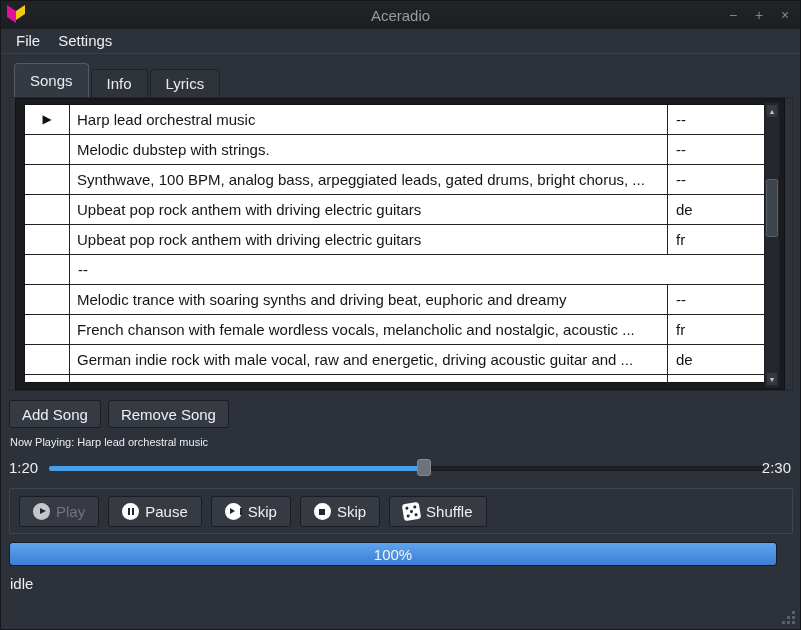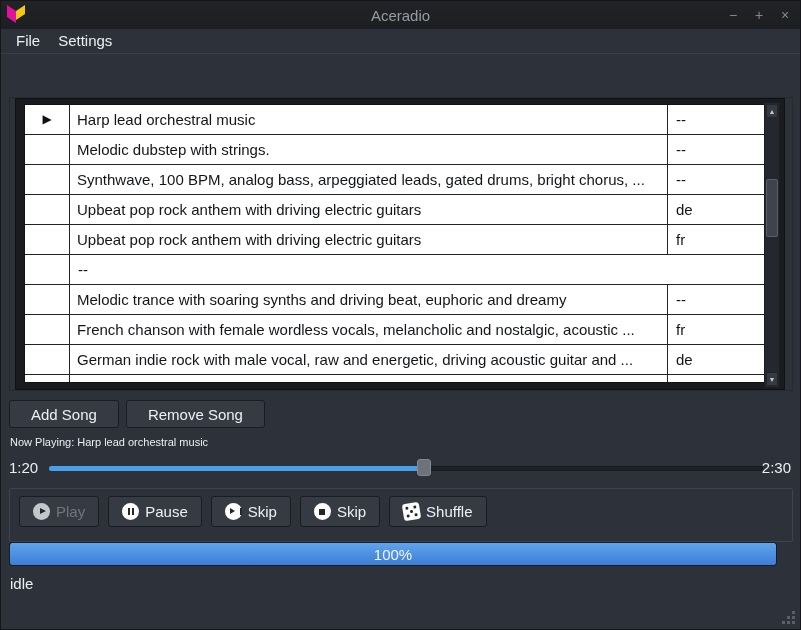--- a/index.html
+++ b/index.html
@@ -34,36 +34,36 @@
   .cell-lang{width:97px;line-height:29px;font-size:15px;color:#121519;padding:0 8px;}
 
   
   .vscroll{position:absolute;right:4px;top:3px;width:16px;height:286px;background:#24282e;border:1px solid #1a1d21;}
   .scroll-btn{position:absolute;left:1px;width:12px;height:14px;background:#343a41;border:1px solid #212429;color:#c3c8ce;font-size:7px;line-height:13px;text-align:center;padding:0;}
   .scroll-btn.up{top:1px;}
   .scroll-btn.down{bottom:1px;}
   .scroll-thumb{position:absolute;left:1px;top:76px;width:12px;height:58px;background:#3e444c;border:1px solid #575d66;border-radius:2px;}
 
   
-  .qbtn{background:#363b43;border:1px solid #1a1c21;border-radius:3px;color:#edeff2;font-size:15px;height:28px;padding:0 21px;display:inline-flex;align-items:center;gap:6px;}
+  .qbtn{background:#363b43;border:1px solid #1a1c21;border-radius:3px;color:#edeff2;font-size:15px;height:28px;padding:0 12px;display:inline-flex;align-items:center;gap:6px;}
   .lib-buttons{position:absolute;left:8px;top:399px;display:flex;gap:7px;}
 
   
   .now-playing{position:absolute;left:9px;top:435px;font-size:11px;color:#eceef1;}
   .seek-row{position:absolute;left:0;top:456px;width:100%;height:22px;}
   .time{position:absolute;top:2px;font-size:15px;color:#eceef1;}
   .time.elapsed{left:8px;}
   .time.total{right:9px;}
   .slider{position:absolute;left:48px;top:0;width:714px;height:22px;}
   .slider-track{position:absolute;left:0;right:0;top:9px;height:5px;background:#1e2227;border-radius:2px;border:1px solid #171a1e;}
   .slider-fill{position:absolute;left:0;top:9px;height:5px;background:var(--accent);border-radius:2px;}
   .slider-handle{position:absolute;top:2px;width:14px;height:17px;margin-left:-7px;background:#6e737b;border:1px solid #83888f;border-radius:3px;}
 
   
-  .pb-frame{position:absolute;left:8px;top:487px;width:784px;height:54px;border:1px solid #40454d;border-radius:2px;background:#2c313a;}
+  .pb-frame{position:absolute;left:8px;top:487px;width:784px;height:46px;border:1px solid #40454d;border-radius:2px;background:#2c313a;}
   .pb-buttons{display:flex;gap:9px;padding:7px 0 0 9px;}
   .pb-btn{background:#363b43;border:1px solid #1a1c21;border-radius:3px;color:#edeff2;font-size:15px;height:31px;padding:0 13px;display:inline-flex;align-items:center;gap:6px;}
   .pb-btn.disabled{color:#70757d;}
   .pb-btn.disabled .pb-icon{background:#c3c7cc;}
   .pb-icon{position:relative;width:17px;height:17px;background:#fdfdfd;border-radius:50%;display:inline-block;flex:none;}
   .pb-icon .glyph{position:absolute;}
   .icon-play .glyph{left:7px;top:5px;width:0;height:0;border-left:6px solid #24262a;border-top:3.5px solid transparent;border-bottom:3.5px solid transparent;}
   .icon-pause .glyph{left:6px;top:5px;width:2px;height:7px;background:#24262a;box-shadow:4px 0 0 #24262a;}
   .icon-skip .glyph{left:5px;top:5px;width:0;height:0;border-left:5px solid #24262a;border-top:3.5px solid transparent;border-bottom:3.5px solid transparent;}
   .icon-skip .glyph::after{content:"";position:absolute;left:5px;top:-3.5px;width:2px;height:7px;background:#24262a;}
@@ -98,20 +98,25 @@
       <button class="win-btn">+</button>
       <button class="win-btn">×</button>
     </div>
   </div>
 
   <div class="menubar">
     <span class="menu-item">File</span>
     <span class="menu-item">Settings</span>
   </div>
 
+  <div class="tabbar">
+    <span class="tab active">Songs</span>
+    <span class="tab">Info</span>
+    <span class="tab">Lyrics</span>
+  </div>
 
   <div class="tab-pane">
     <div class="table-frame">
       <div class="cells">
           <div class="trow">
     <span class="cell-play">▶</span>
     <span class="cell-title">Harp lead orchestral music</span>
     <span class="cell-lang">--</span>
   </div>
           <div class="trow">

